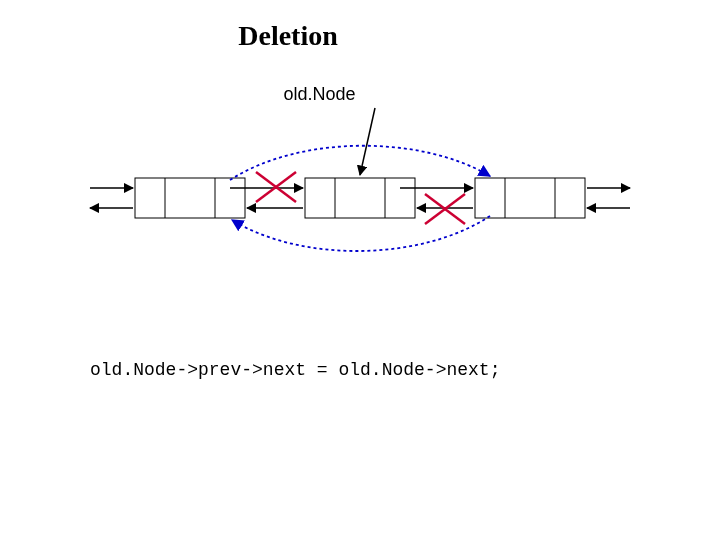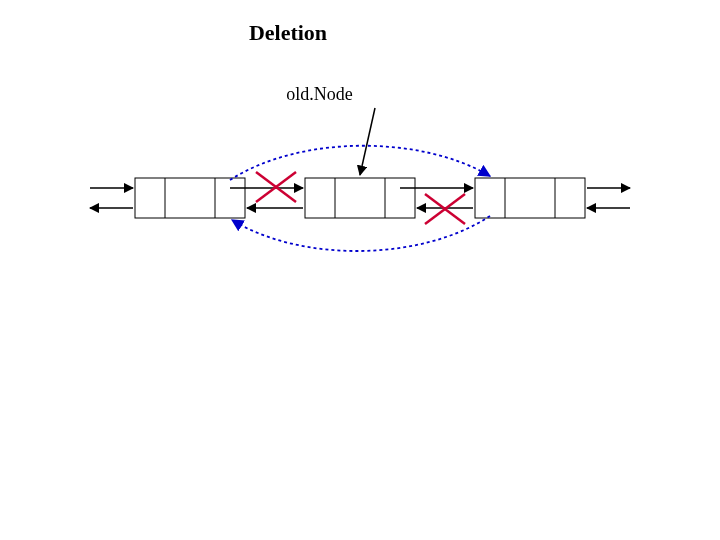--- a/index.html
+++ b/index.html
@@ -10,30 +10,30 @@
     background: #ffffff;
     font-family: "Times New Roman", Times, serif;
     color: #000;
   }
   .title {
     position: absolute;
     top: 20px;
     left: 0;
     width: 576px;
     text-align: center;
-    font-size: 22px;
+    font-size: 28px;
     font-weight: bold;
   }
   .label-oldnode {
     position: absolute;
     top: 84px;
     left: 0;
     width: 639px;
     text-align: center;
-    font-family: Liberation Serif, serif;
+    font-family: Liberation Sans, sans-serif;
     font-size: 18px;
   }
   .code-block {
     position: absolute;
     top: 285px;
     left: 90px;
     font-family: "Courier New", Courier, monospace;
     font-size: 18px;
     line-height: 34px;
     white-space: pre;
@@ -103,14 +103,15 @@
     <line x1="296" y1="172" x2="256" y2="202"></line>
   </g>
 
   <g stroke="#cc0033" stroke-width="2.5">
     <line x1="425" y1="194" x2="465" y2="224"></line>
     <line x1="465" y1="194" x2="425" y2="224"></line>
   </g>
 </svg>
 
 <div class="code-block">
+  <div>old.Node-&gt;prev-&gt;next = old.Node-&gt;next;</div>
   
 </div>
 
 </body></html>

